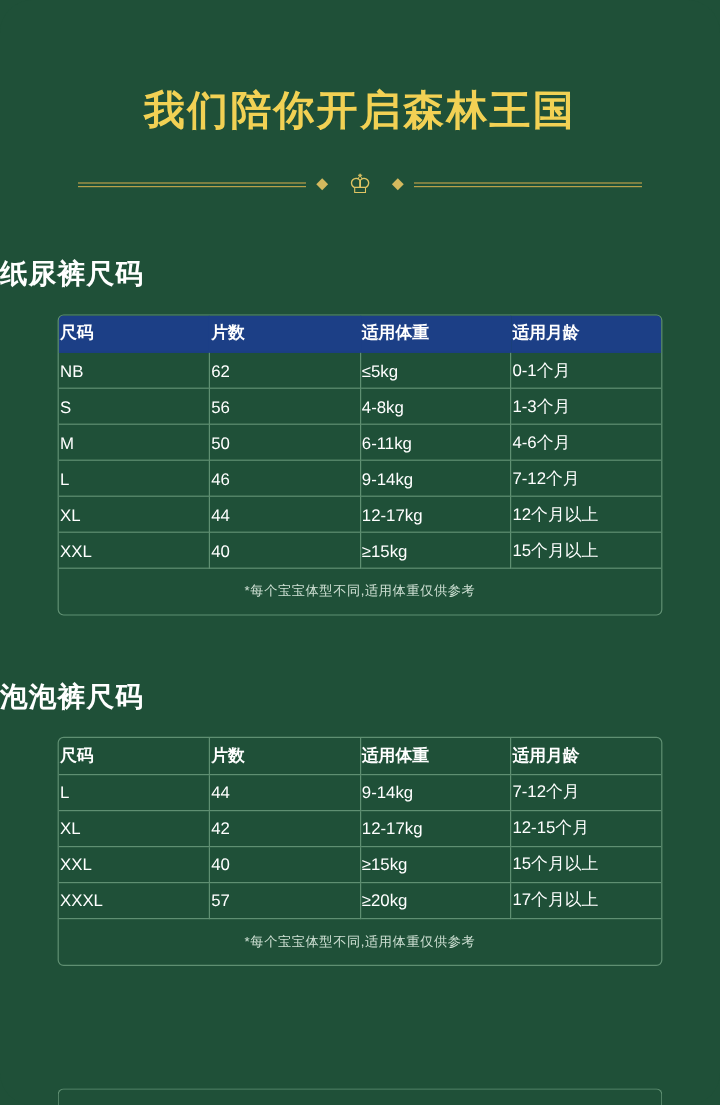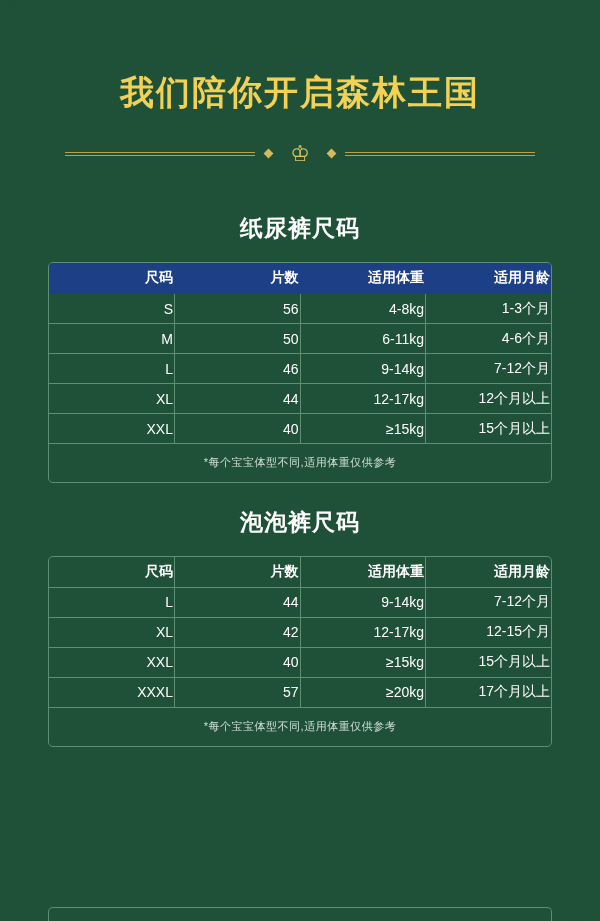--- a/index.html
+++ b/index.html
@@ -53,46 +53,45 @@
     transform: rotate(45deg);
     margin: 0 10px;
   }
   .crown {
     margin: 0 8px;
     color: #e0c463;
     font-size: 22px;
     line-height: 1;
   }
   .section-title {
-    text-align: center;
     color: #ffffff;
     font-size: 23px;
     font-weight: bold;
     letter-spacing: 1px;
   }
   .t1 { margin-top: 44px; }
-  .t2 { margin-top: 24px; }
+  .t2 { margin-top: 52px; }
 
   .table-wrap {
     width: 504px;
     margin: 18px auto 0 auto;
     border: 1px solid #5f8f72;
     border-radius: 5px;
     padding: 0;
     box-sizing: border-box;
     overflow: hidden;
   }
   table {
     border-collapse: collapse;
     width: 100%;
     table-layout: fixed;
   }
   th, td {
     border: 1px solid #5f8f72;
-    text-align: right;
+    text-align: left;
     color: #ffffff;
     font-size: 14px;
     height: 30px;
     box-sizing: border-box;
   }
   thead th {
     font-weight: bold;
     font-size: 14px;
   }
   .hdr-blue thead th {
@@ -149,20 +148,26 @@
       <thead>
         <tr>
           <th>尺码</th>
           <th>片数</th>
           <th>适用体重</th>
           <th>适用月龄</th>
         </tr>
       </thead>
       <tbody>
         <tr>
+          <td>NB</td>
+          <td>62</td>
+          <td>≤5kg</td>
+          <td>0-1个月</td>
+        </tr>
+        <tr>
           <td>S</td>
           <td>56</td>
           <td>4-8kg</td>
           <td>1-3个月</td>
         </tr>
         <tr>
           <td>M</td>
           <td>50</td>
           <td>6-11kg</td>
           <td>4-6个月</td>

